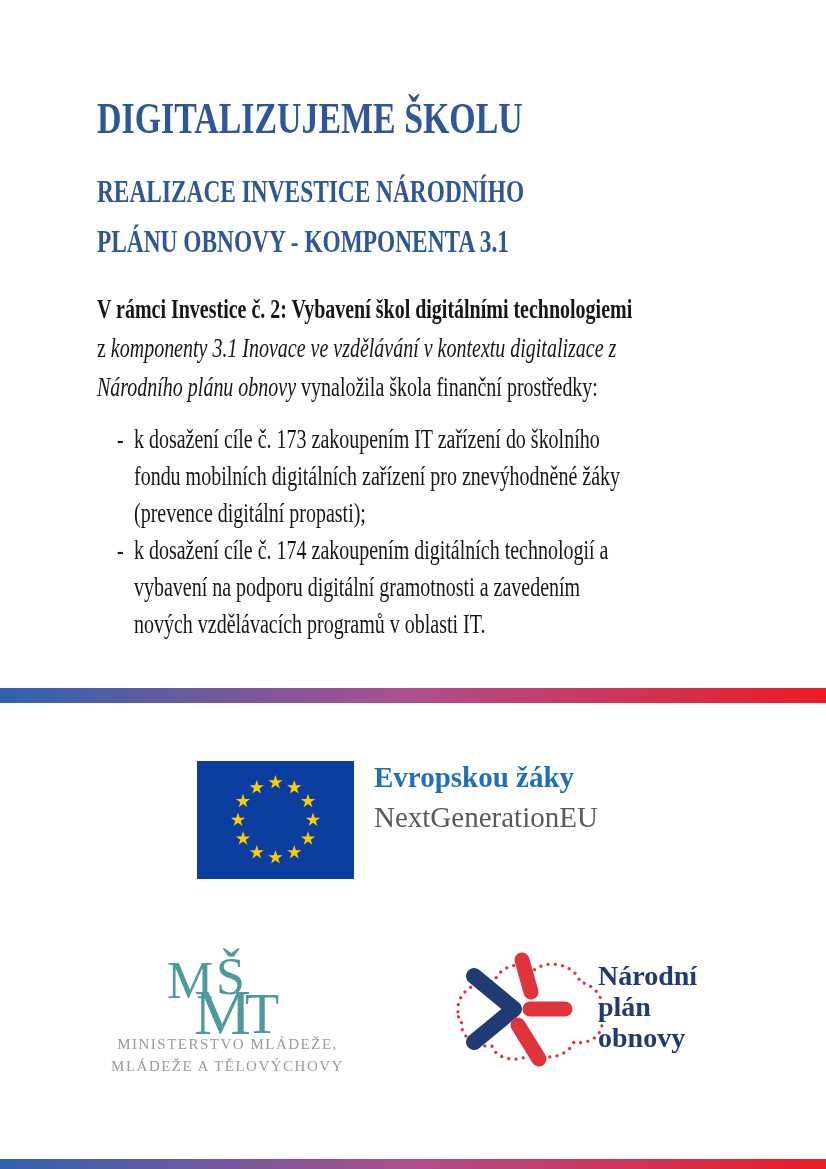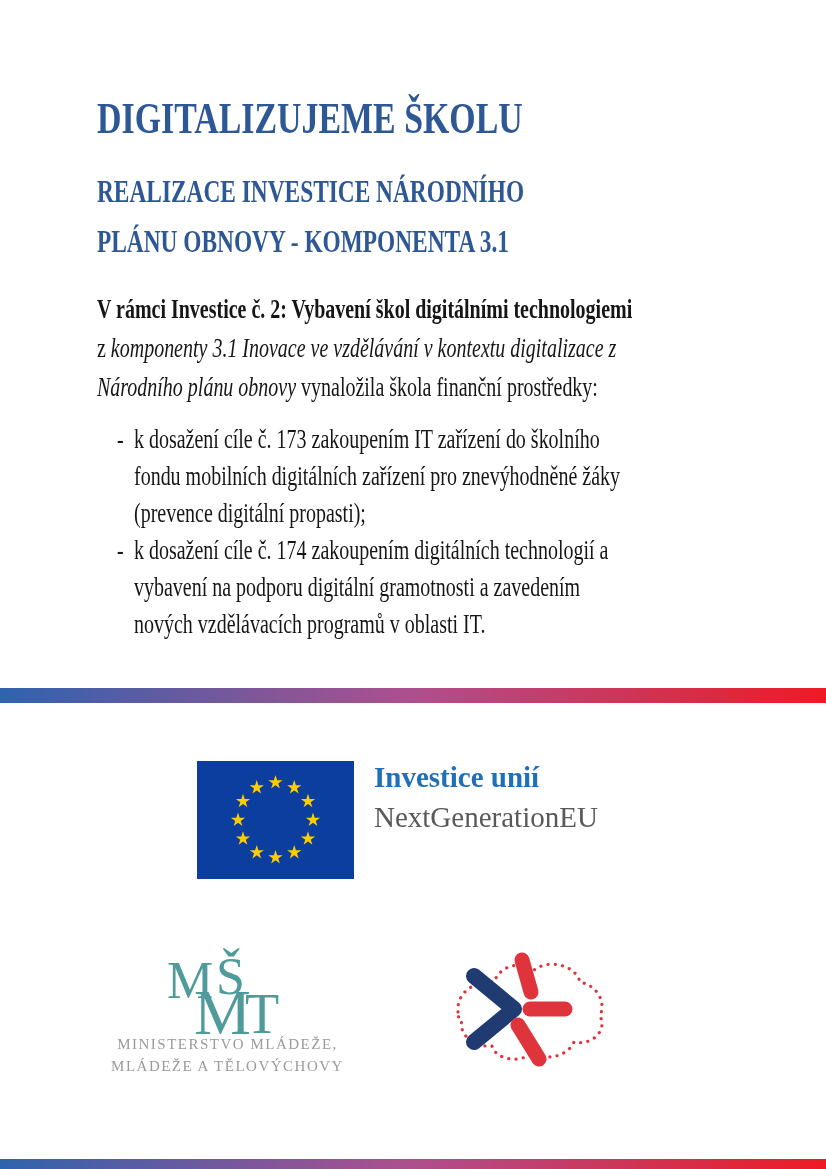--- a/index.html
+++ b/index.html
@@ -146,21 +146,21 @@
       <use href="#eustar" transform="translate(78.5,96.5) scale(1.25)"></use>
       <use href="#eustar" transform="translate(59.75,91.48) scale(1.25)"></use>
       <use href="#eustar" transform="translate(46.02,77.75) scale(1.25)"></use>
       <use href="#eustar" transform="translate(41,59) scale(1.25)"></use>
       <use href="#eustar" transform="translate(46.02,40.25) scale(1.25)"></use>
       <use href="#eustar" transform="translate(59.75,26.52) scale(1.25)"></use>
     </g>
   </svg>
 
   <div class="eutext">
-    <div class="funded">Investice unií</div>
+    <div class="funded">Evropskou žáky</div>
     <div class="prog">NextGenerationEU</div>
   </div>
 
   <div class="msmt-mono">
     <span class="msmt-m1">M</span>
     <span class="msmt-s">Š</span>
     <span class="msmt-m2">M</span>
     <span class="msmt-t">T</span>
   </div>
   <div class="msmt-caption">
@@ -168,16 +168,21 @@
     <div>MLÁDEŽE A TĚLOVÝCHOVY</div>
   </div>
 
   <svg class="npo-mark" viewBox="0 0 160 130" xmlns="http://www.w3.org/2000/svg">
     <path class="npo-dots" d="M 8,72 C 6,52 26,40 44,42 C 50,26 70,20 84,30 C 100,18 126,26 130,42 C 148,46 156,62 150,76 C 158,92 140,106 124,102 C 118,116 96,122 84,112 C 70,124 46,120 42,106 C 24,108 8,94 12,80 C 8,78 8,76 8,72 Z"></path>
     <polyline class="npo-chevron" points="24,36 64,69 24,102"></polyline>
     <line class="npo-bar" x1="72" y1="20" x2="81" y2="52"></line>
     <line class="npo-bar" x1="80" y1="69" x2="115" y2="69"></line>
     <line class="npo-bar" x1="68" y1="85" x2="89" y2="119"></line>
   </svg>
+  <div class="npo-text">
+    <div>Národní</div>
+    <div>plán</div>
+    <div>obnovy</div>
+  </div>
 
   <div class="gradbar bottom"></div>
 
 </div>
 
 </body></html>

